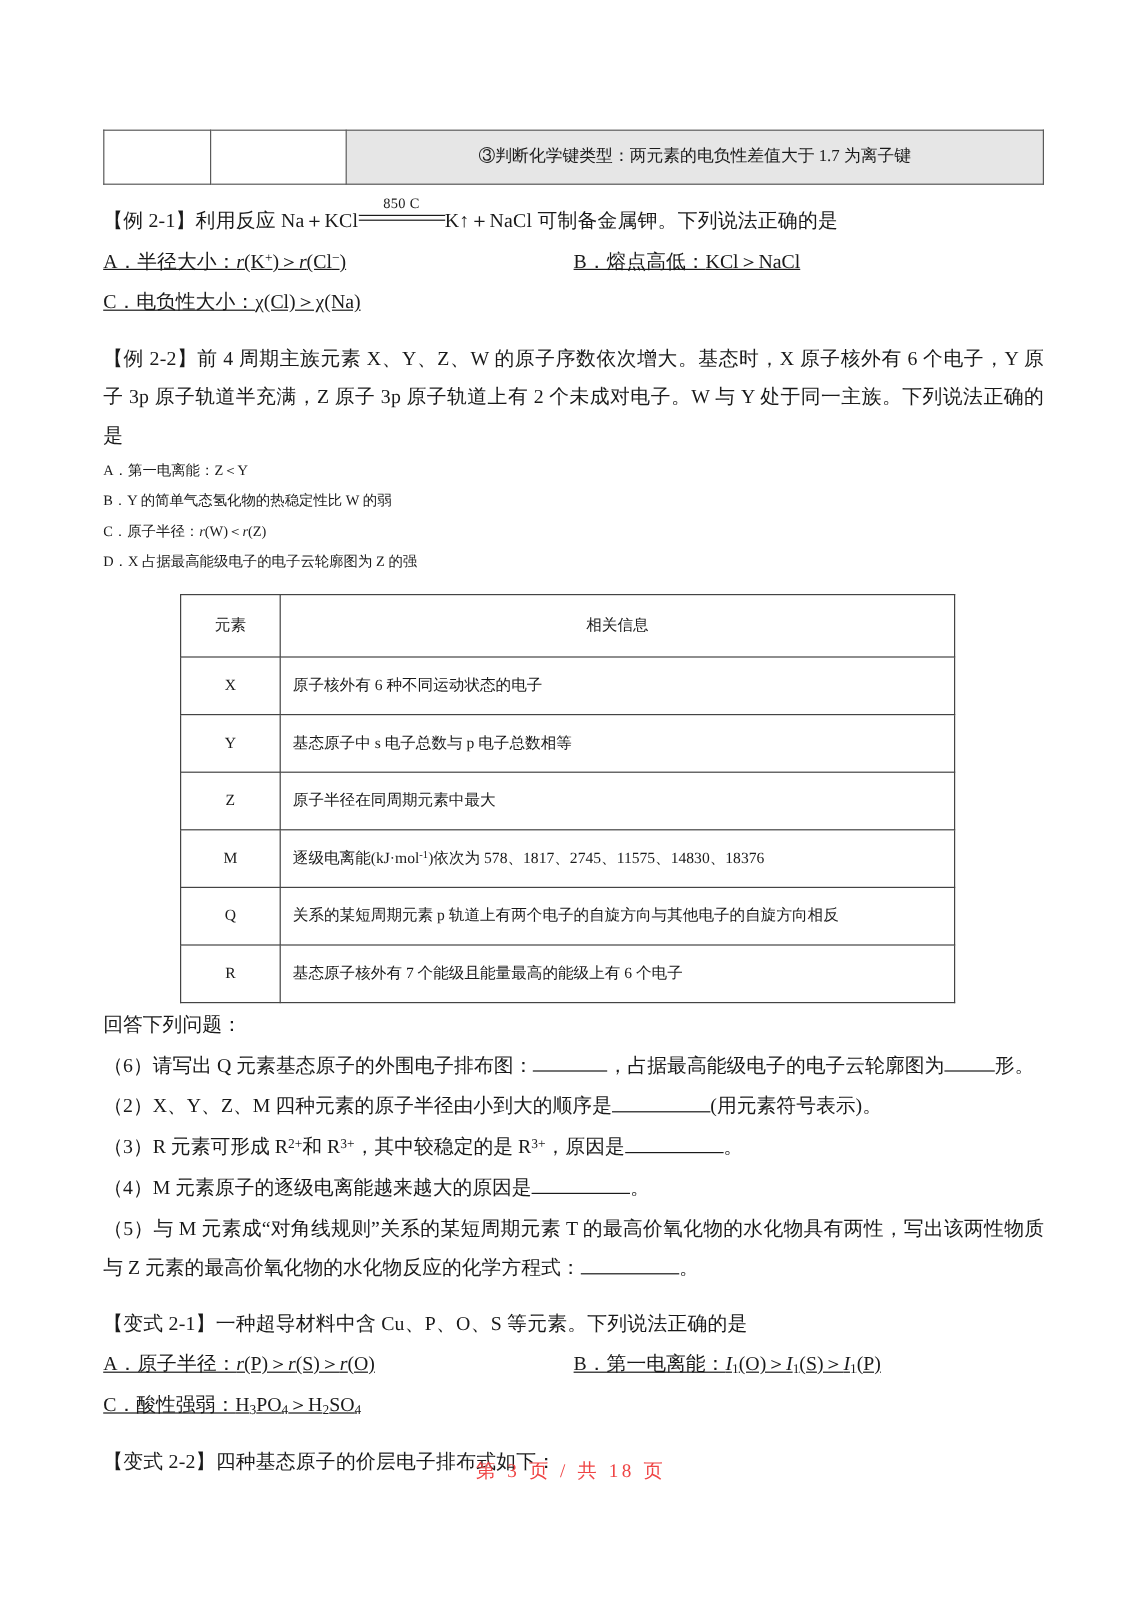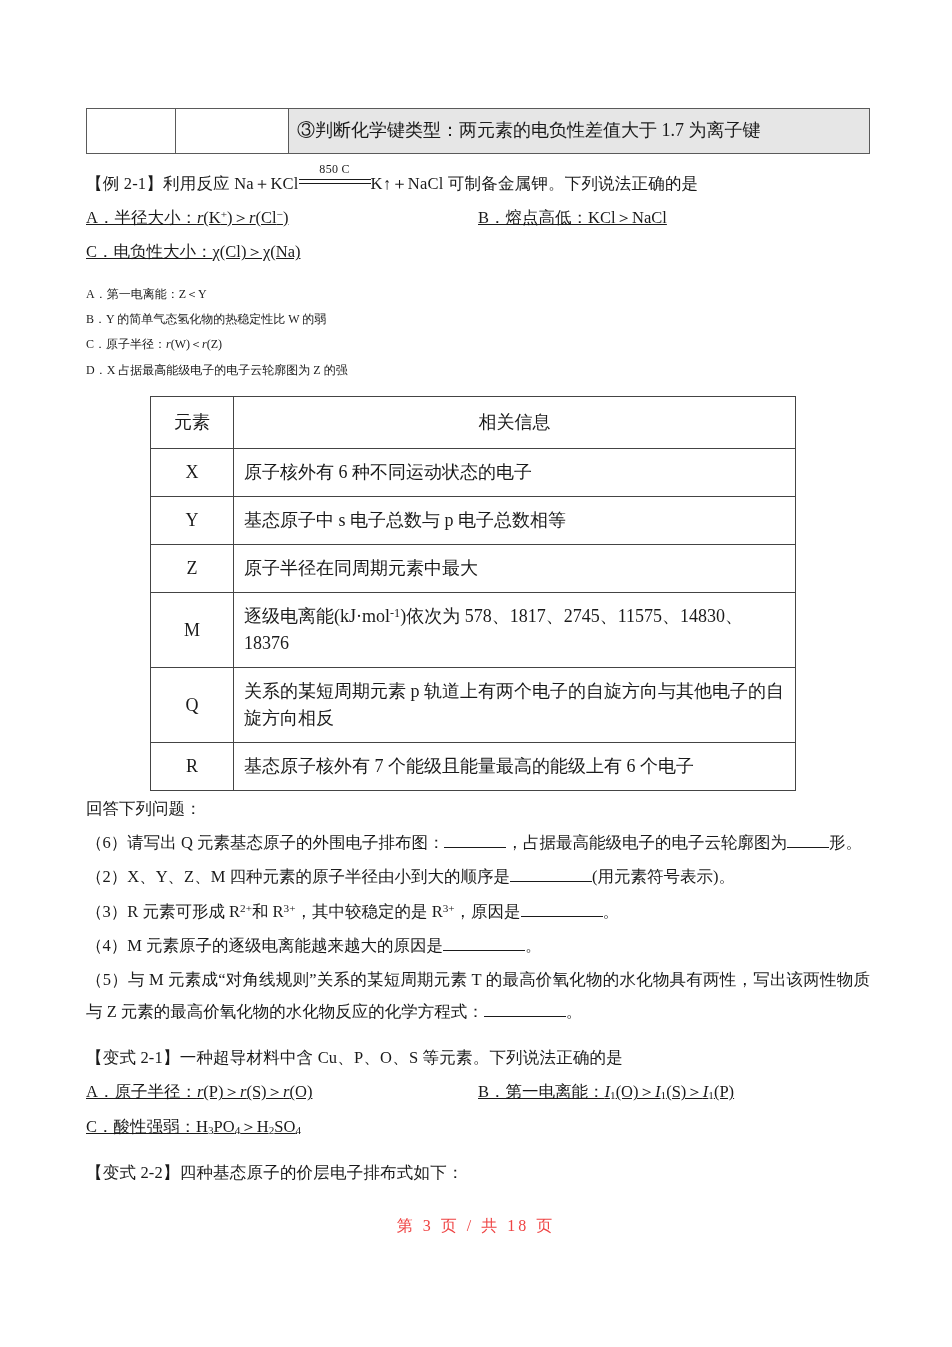--- a/index.html
+++ b/index.html
@@ -31,24 +31,25 @@
   
   .top-table {
     border-collapse: collapse;
     width: 784px;
     table-layout: fixed;
     margin-bottom: 0;
   }
   .top-table td {
     border: 1px solid #5a5a5a;
     height: 40px;
-    font-size: 18px;
+    font-size: 14px;
     padding: 2px 8px;
     vertical-align: middle;
     line-height: 1.4;
+    text-align: center;
   }
   .tt-c1 { width: 72px; }
   .tt-c2 { width: 96px; }
   .tt-c3 { background: #e6e6e6; }
 
   
   .para {
     font-size: 16.5px;
     line-height: 1.95;
     margin: 0;
@@ -112,21 +113,21 @@
     margin-top: 10px;
     padding-left: 64px;
   }
   .elem-table {
     border-collapse: collapse;
     width: 646px;
     table-layout: fixed;
   }
   .elem-table td, .elem-table th {
     border: 1px solid #444;
-    font-size: 18px;
+    font-size: 13px;
     padding: 10px 10px;
     vertical-align: middle;
     font-weight: normal;
     line-height: 1.5;
     margin-top: 44px;
   }
   .elem-table .col-sym { width: 62px; text-align: center; }
   .elem-table .hdr-info { text-align: center; }
   .elem-table tr { height: 48px; }
   .elem-table tr.hdr { height: 52px; }
@@ -190,20 +191,21 @@
         </div>
       </div>
       <div class="opt-row">
         <div class="opt-col">
           <span>C．电负性大小：</span><span>χ(Cl)＞χ(Na)</span>
         </div>
       </div>
     </div>
 
     <div class="block-q">
+      <div class="para">【例 2-2】前 4 周期主族元素 X、Y、Z、W 的原子序数依次增大。基态时，X 原子核外有 6 个电子，Y 原子 3p 原子轨道半充满，Z 原子 3p 原子轨道上有 2 个未成对电子。W 与 Y 处于同一主族。下列说法正确的是</div>
       <div class="opt-single">A．第一电离能：Z＜Y</div>
       <div class="opt-single">B．Y 的简单气态氢化物的热稳定性比 W 的弱</div>
       <div class="opt-single">C．原子半径：<i class="var">r</i>(W)＜<i class="var">r</i>(Z)</div>
       <div class="opt-single">D．X 占据最高能级电子的电子云轮廓图为 Z 的强</div>
     </div>
 
     <div class="block-q">
 
       <div class="elem-table-wrap">
         <table class="elem-table">

